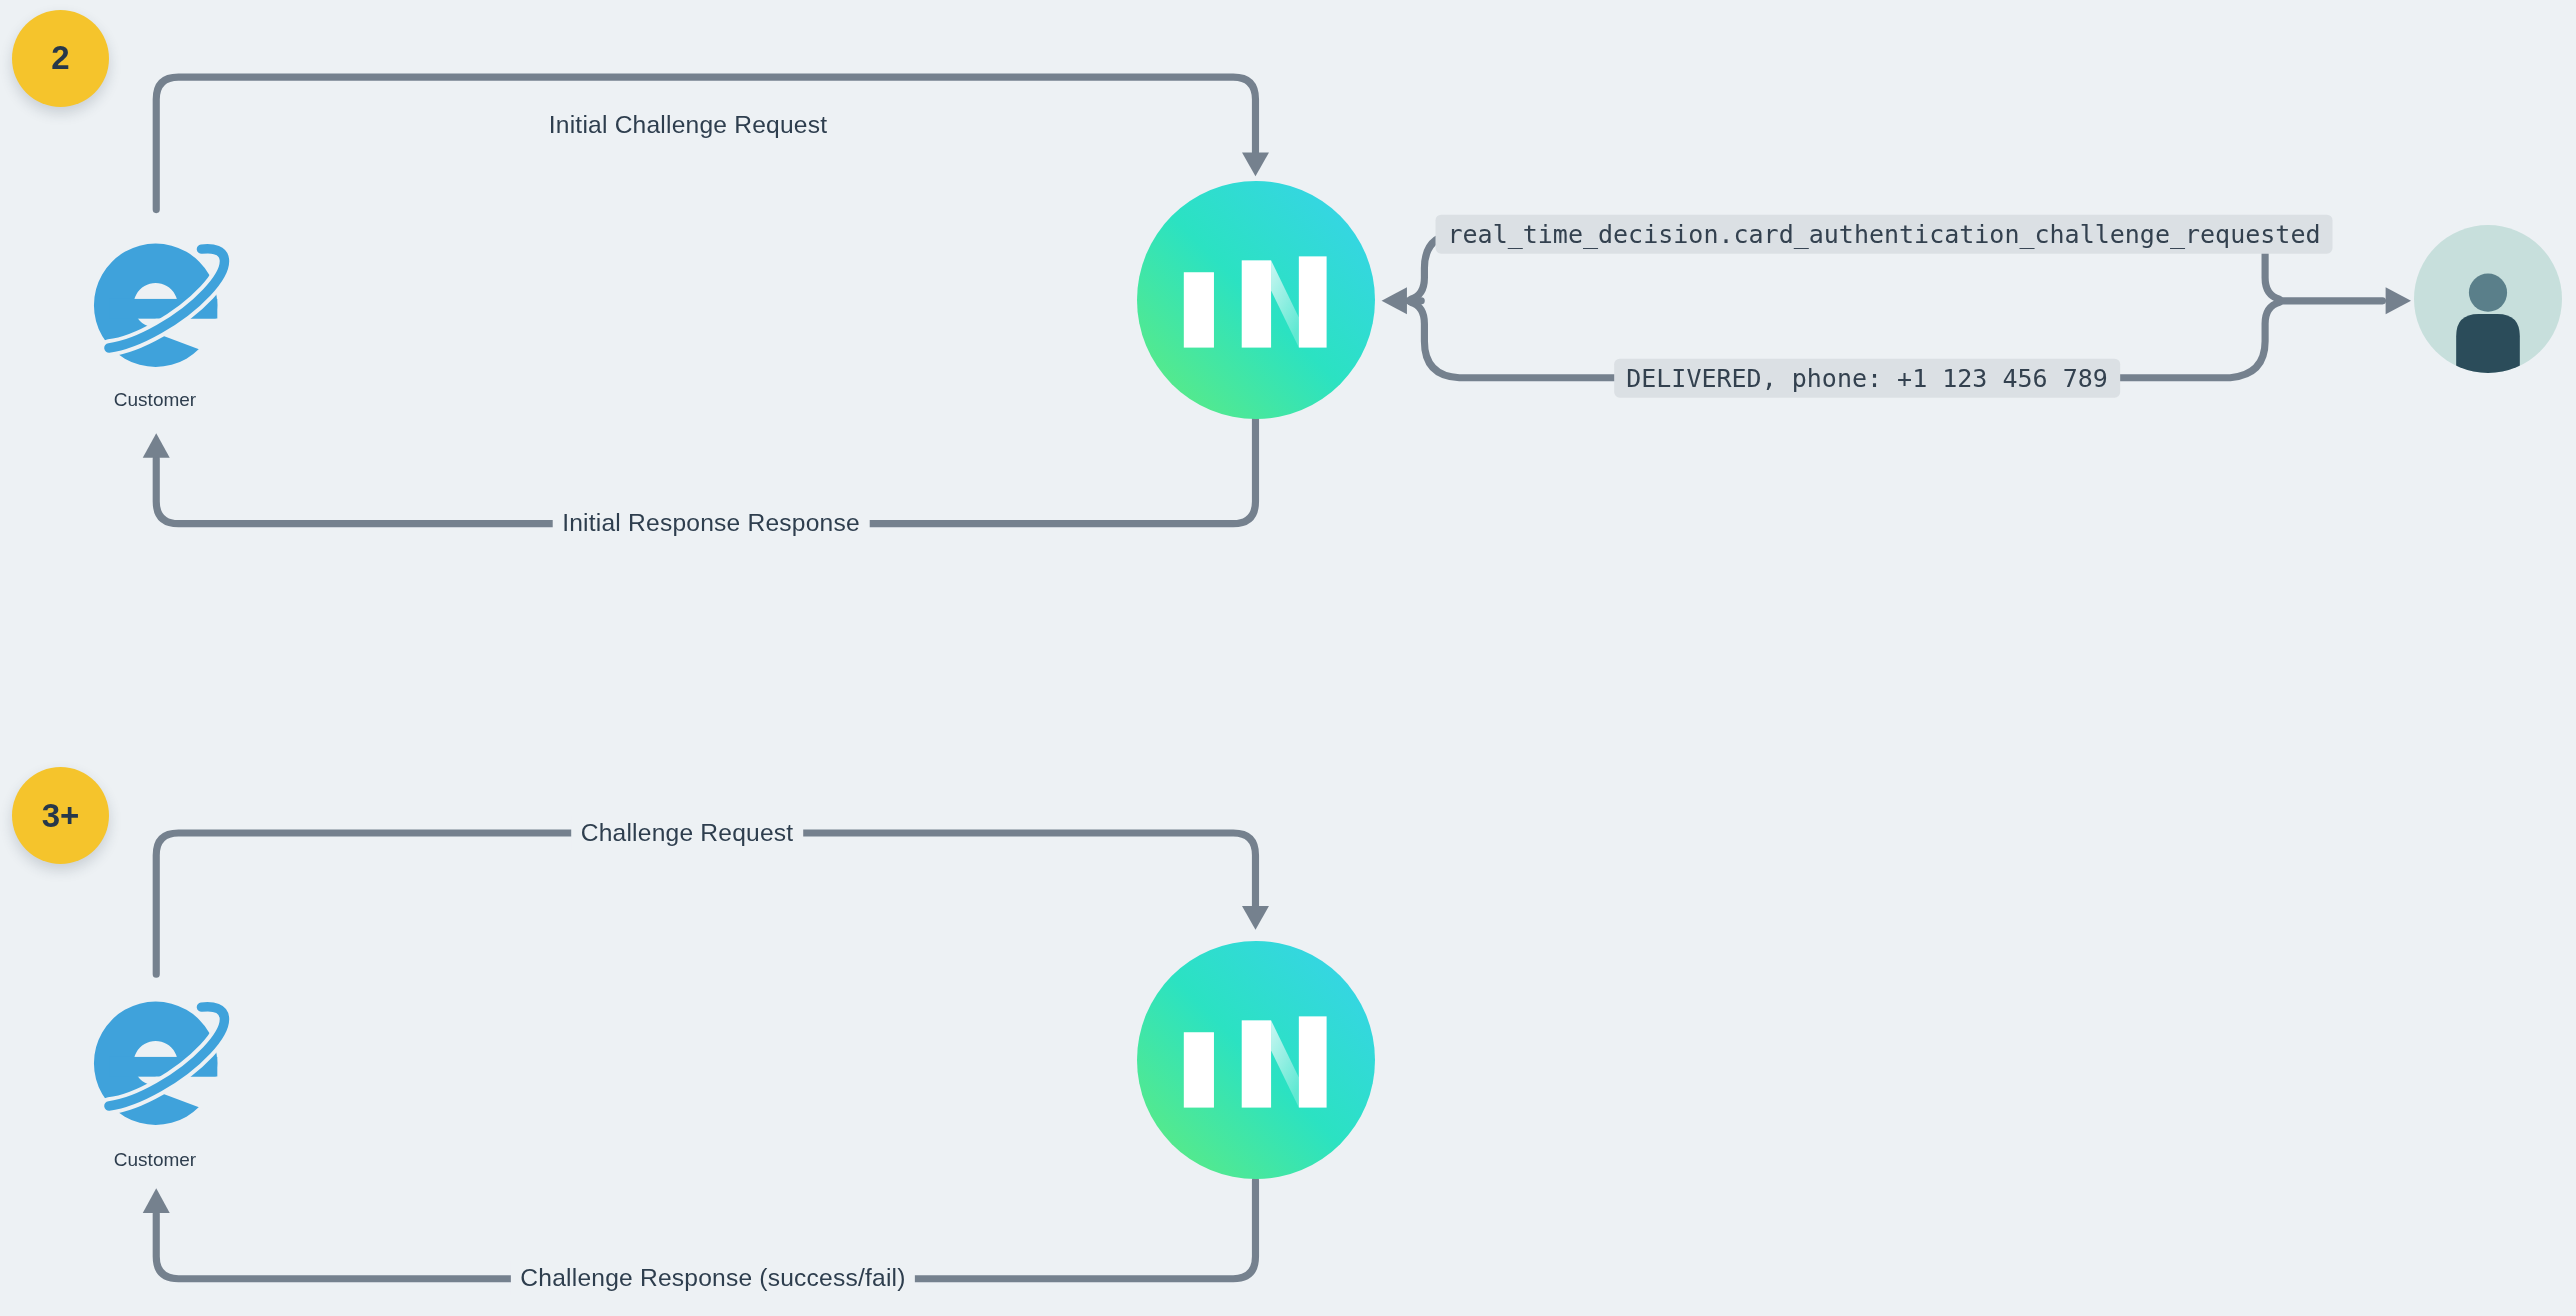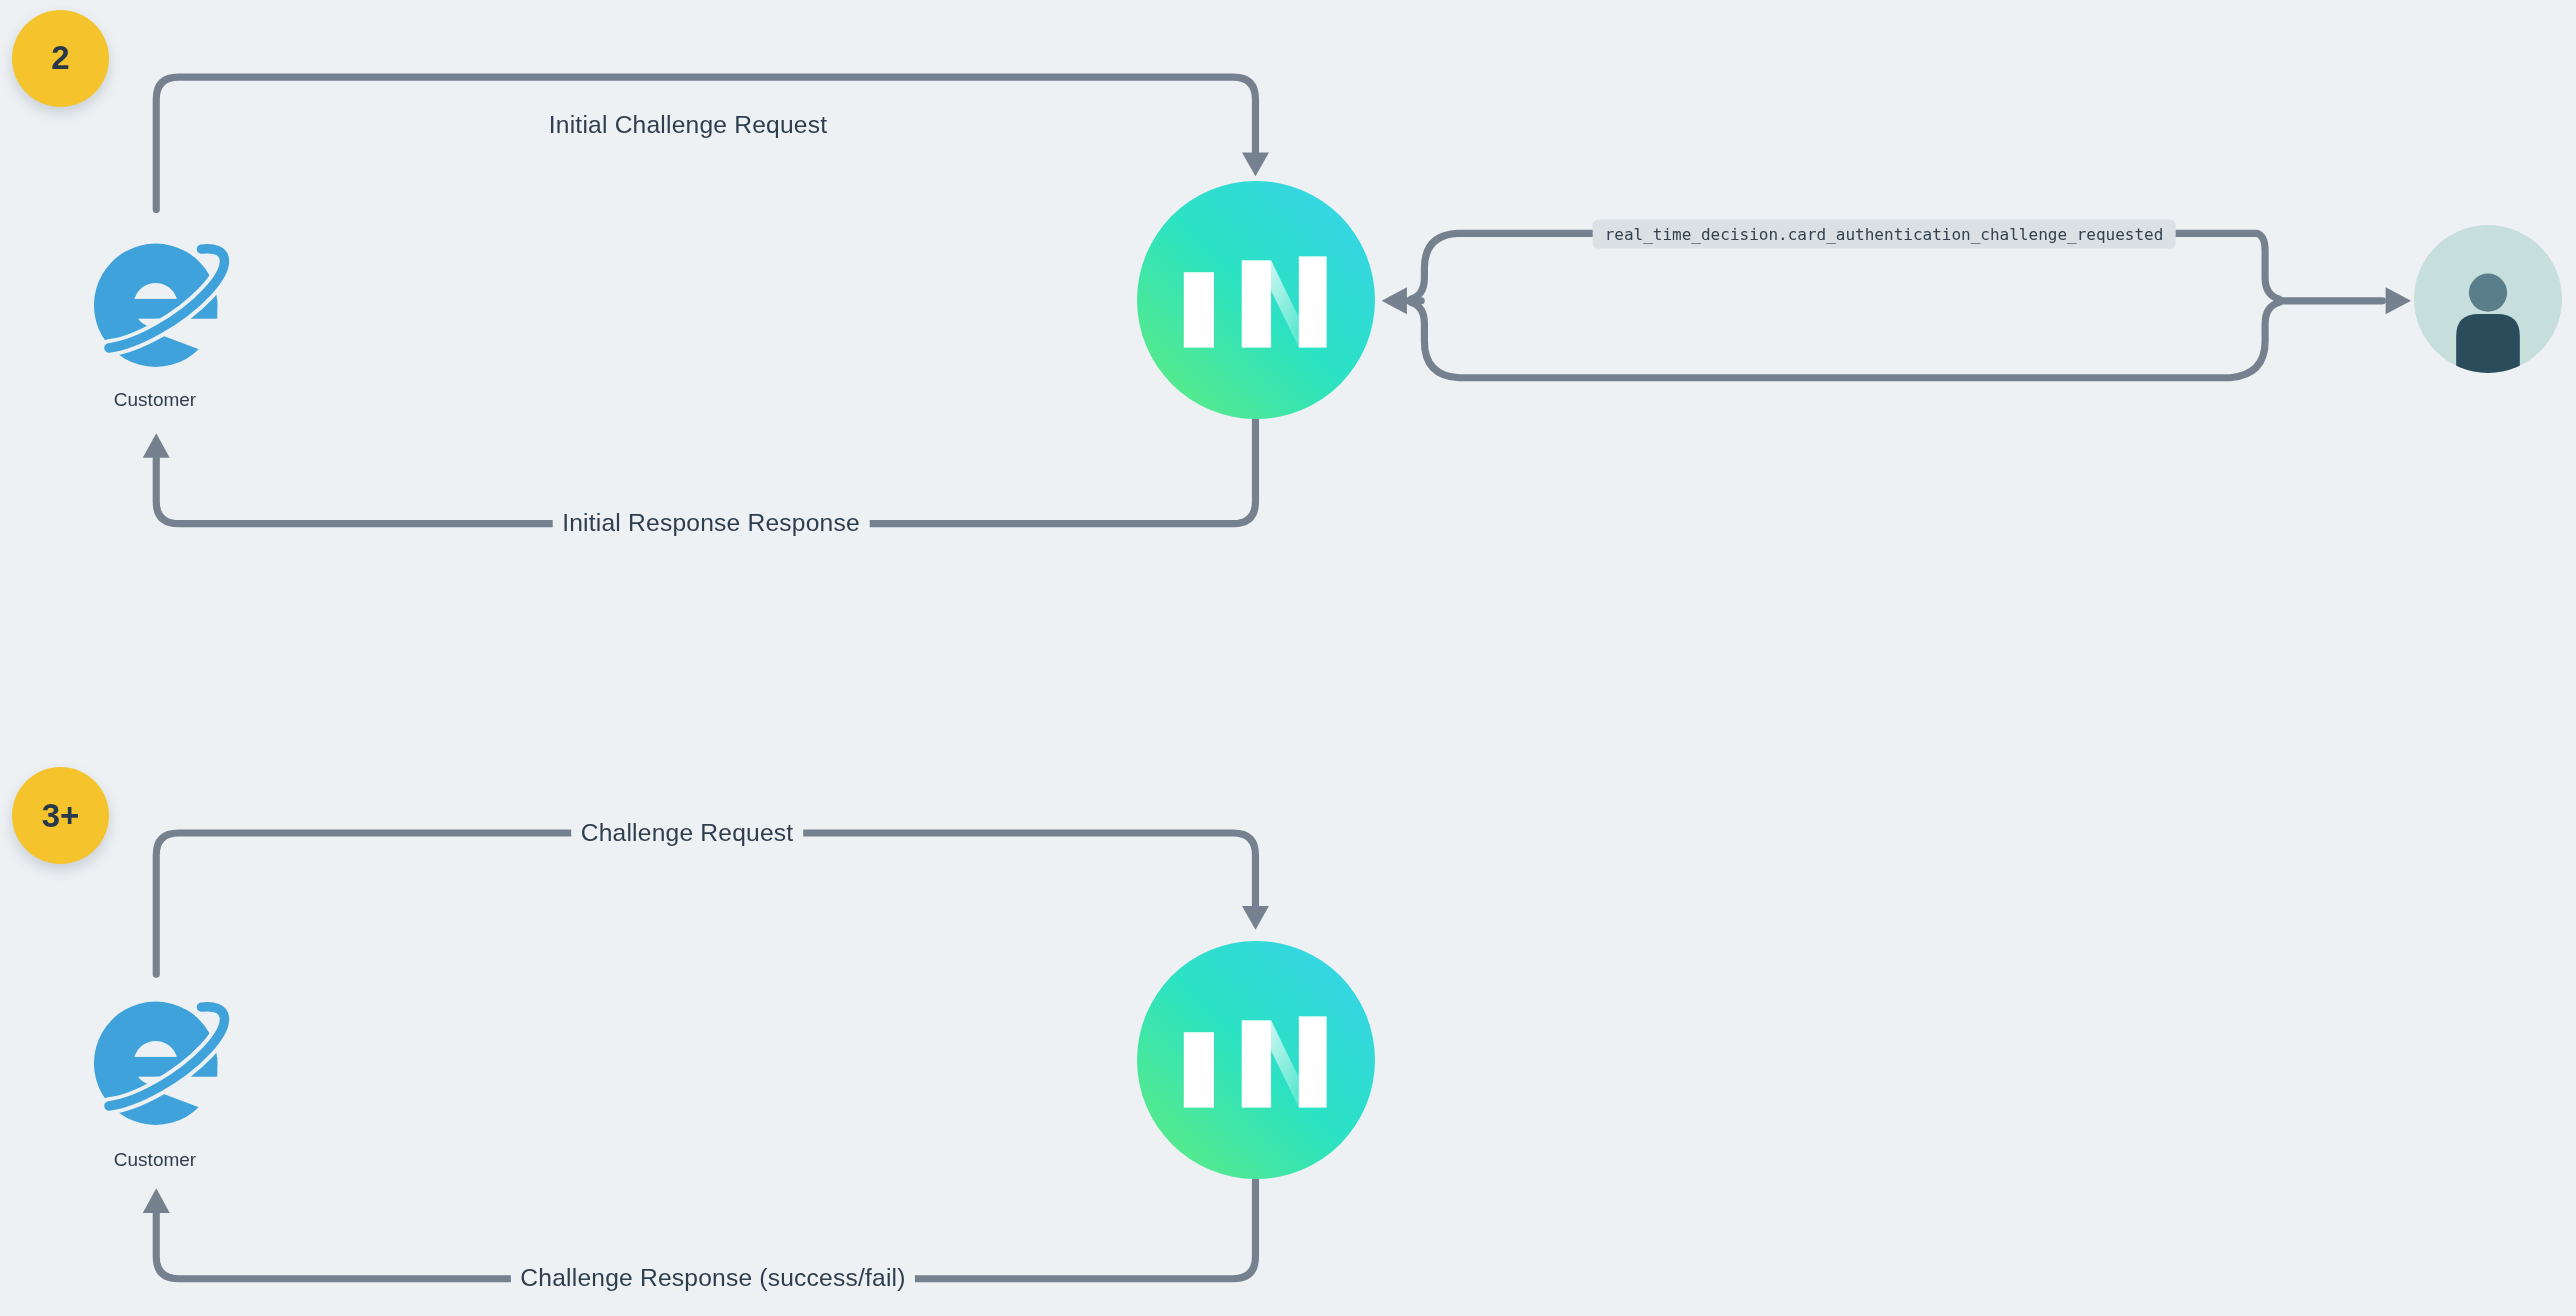--- a/index.html
+++ b/index.html
@@ -15,21 +15,21 @@
   svg.connectors{position:absolute;left:0;top:0;}
   .connectors path{stroke:var(--line);stroke-width:9;fill:none;stroke-linecap:round;}
   .connectors polygon{fill:var(--line);}
   .label{
     position:absolute;transform:translate(-50%,-50%);
     color:var(--text);font-size:24.6px;font-weight:500;letter-spacing:0.2px;
     background:var(--bg);padding:3.2px 9.5px;white-space:nowrap;line-height:1.15;
   }
   .code-label{
     position:absolute;transform:translate(-50%,-50%);
-    font-family:"DejaVu Sans Mono",monospace;font-size:16px;color:var(--code-text);
+    font-family:"DejaVu Sans Mono",monospace;font-size:25px;color:var(--code-text);
     background:var(--code-bg);border-radius:5.6px;padding:5.6px 12px;white-space:nowrap;line-height:1.1;
   }
   .actor-label{
     position:absolute;transform:translate(-50%,-50%);
     color:var(--text);font-size:19px;font-weight:500;white-space:nowrap;
   }
   .badge{
     position:absolute;width:97px;height:97px;border-radius:50%;
     background:var(--badge-bg);color:var(--badge-text);
     display:flex;align-items:center;justify-content:center;
@@ -93,20 +93,21 @@
       </defs>
       <circle cx="150" cy="150" r="150" fill="url(#ing1)"></circle>
       <rect x="59" y="115" width="38" height="95" fill="#fff"></rect>
       <rect x="132" y="100" width="37" height="110" fill="#fff"></rect>
       <rect x="204" y="95" width="35" height="115" fill="#fff"></rect>
       <polygon points="169,100 204,172 204,210 169,138" fill="url(#nband1)"></polygon>
     </svg>
   </div>
 
   <div class="code-label" style="left:1884px;top:234px;">real_time_decision.card_authentication_challenge_requested</div>
+  <div class="code-label" style="left:1867px;top:378px;">DELIVERED, phone: +1 123 456 789</div>
 
   <div class="iconwrap" style="left:2414px;top:225px;">
     <svg width="148" height="148" viewBox="0 0 186 186">
       <defs>
           <clipPath id="pclip">
             <circle cx="93" cy="93" r="93"></circle>
           </clipPath>
         </defs>
       <circle cx="93" cy="93" r="93" fill="var(--avatar-bg)"></circle>
       <g clip-path="url(#pclip)">

